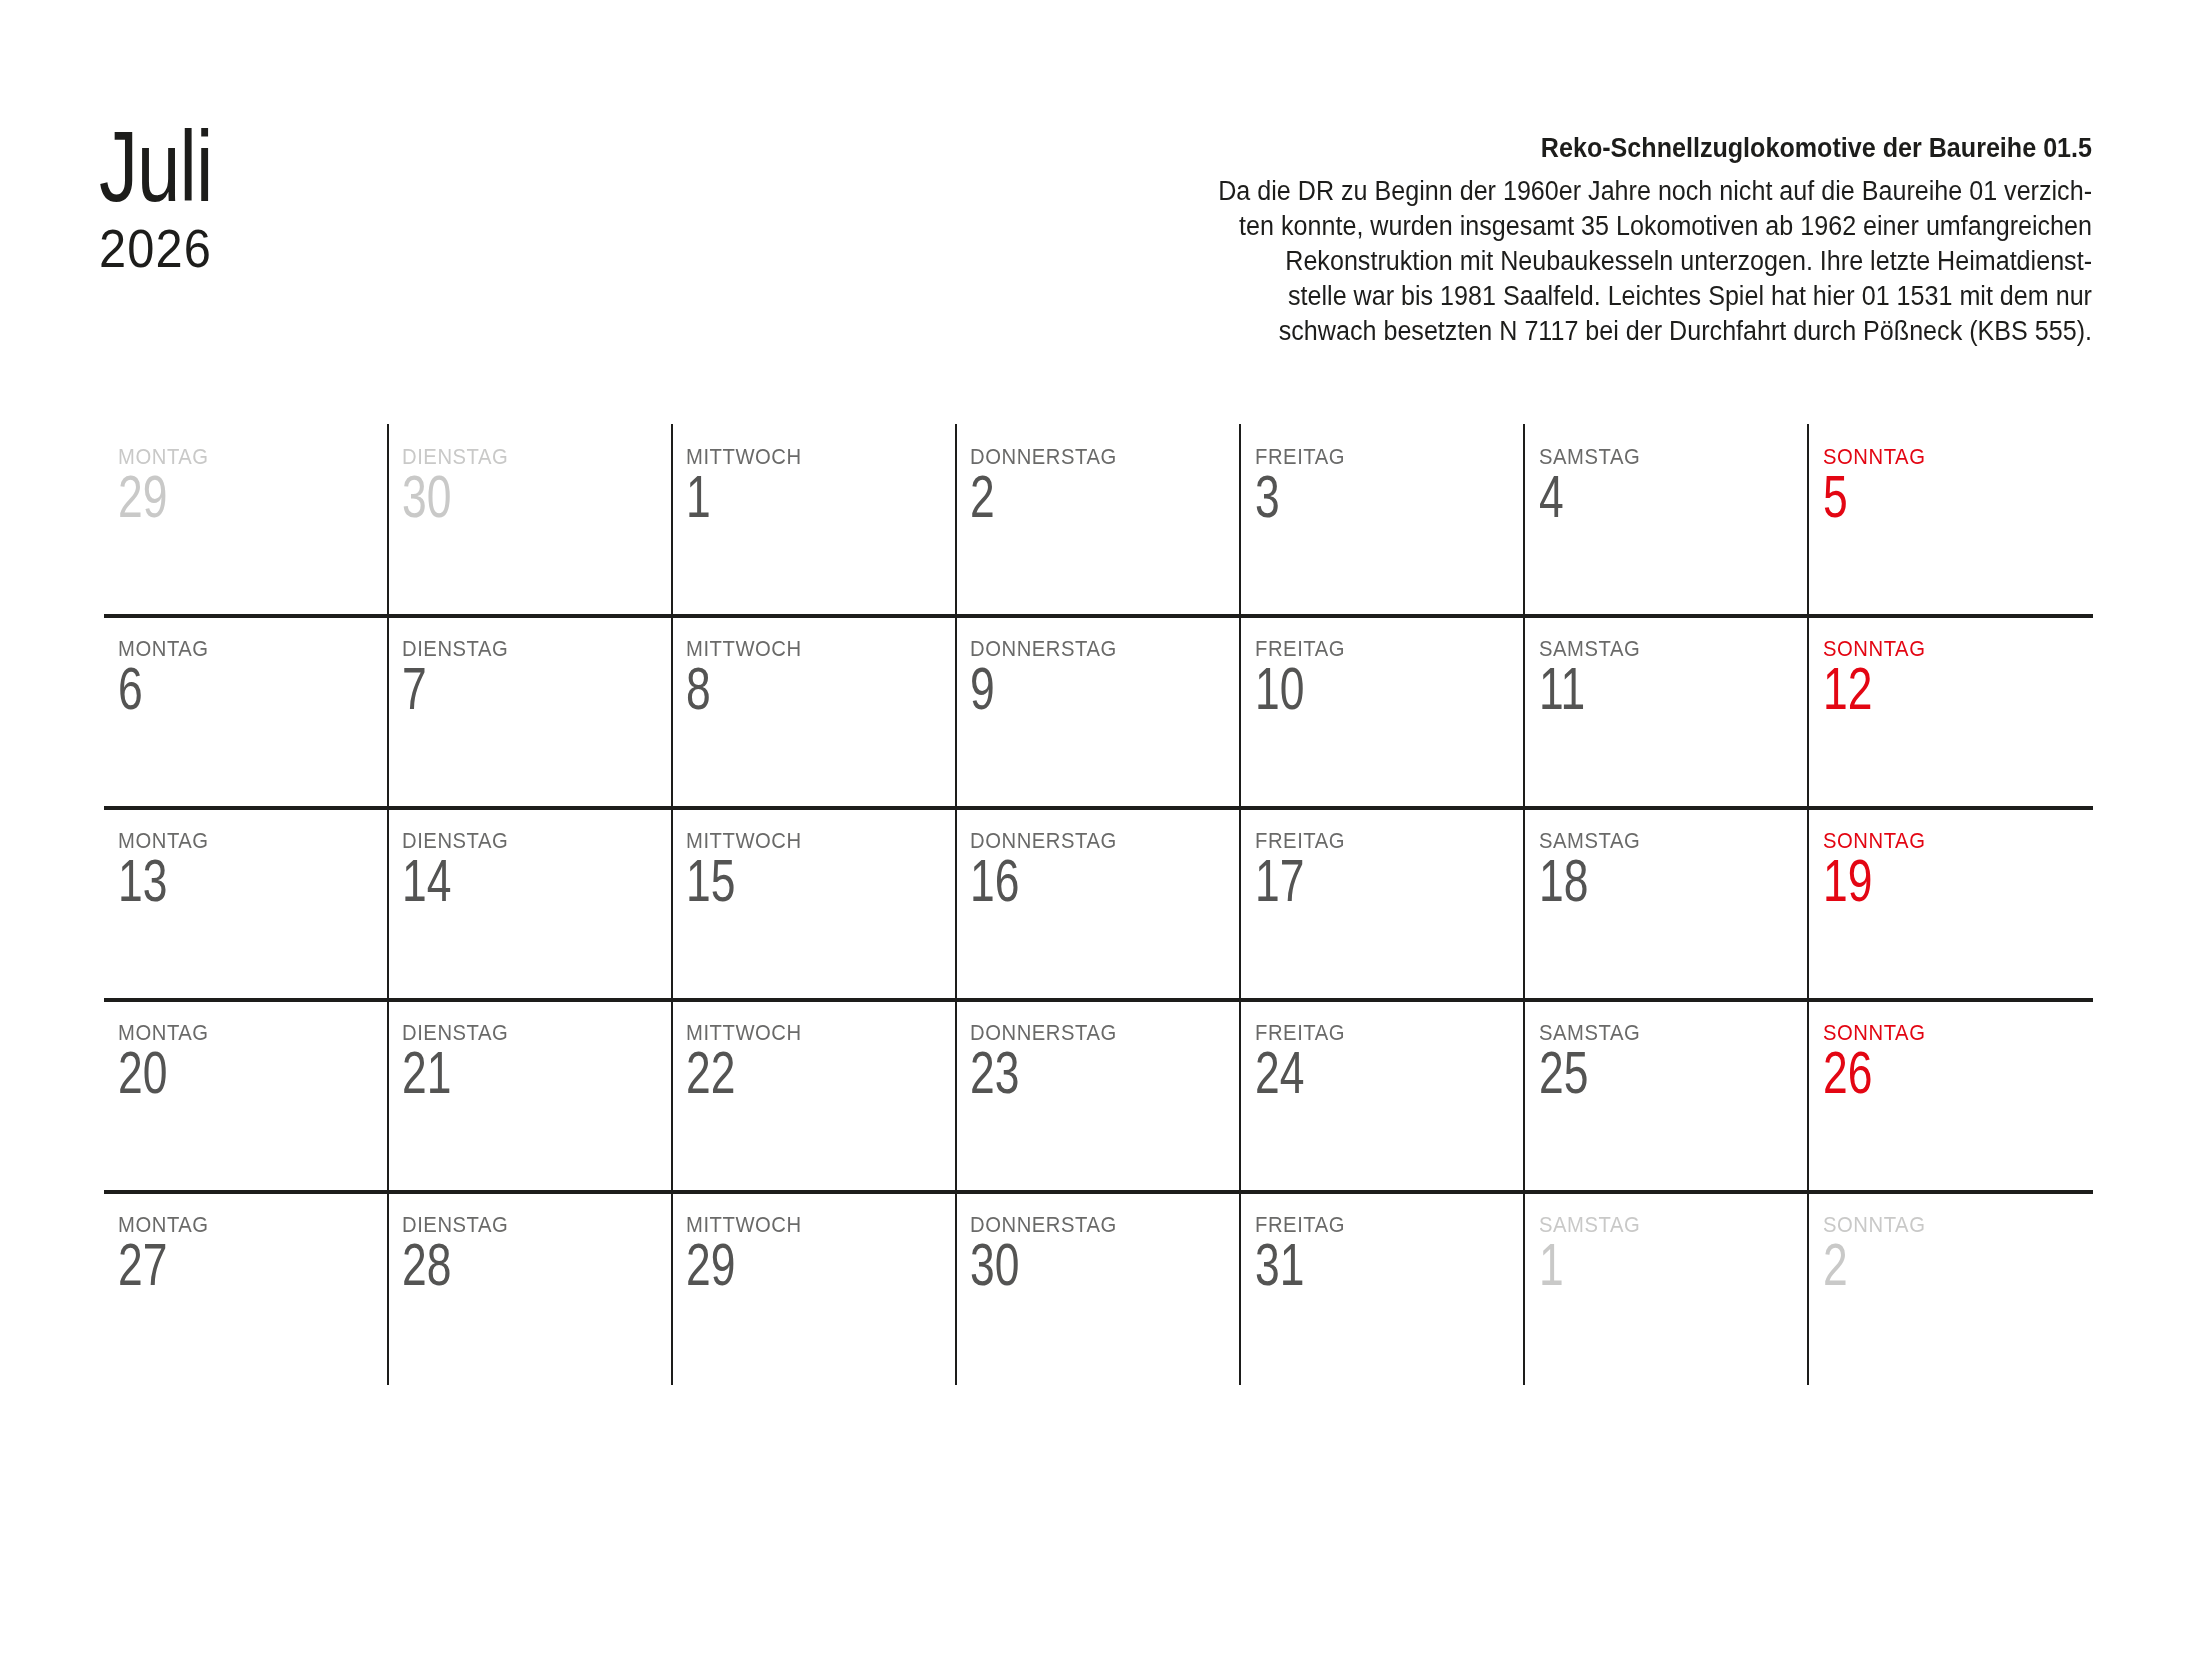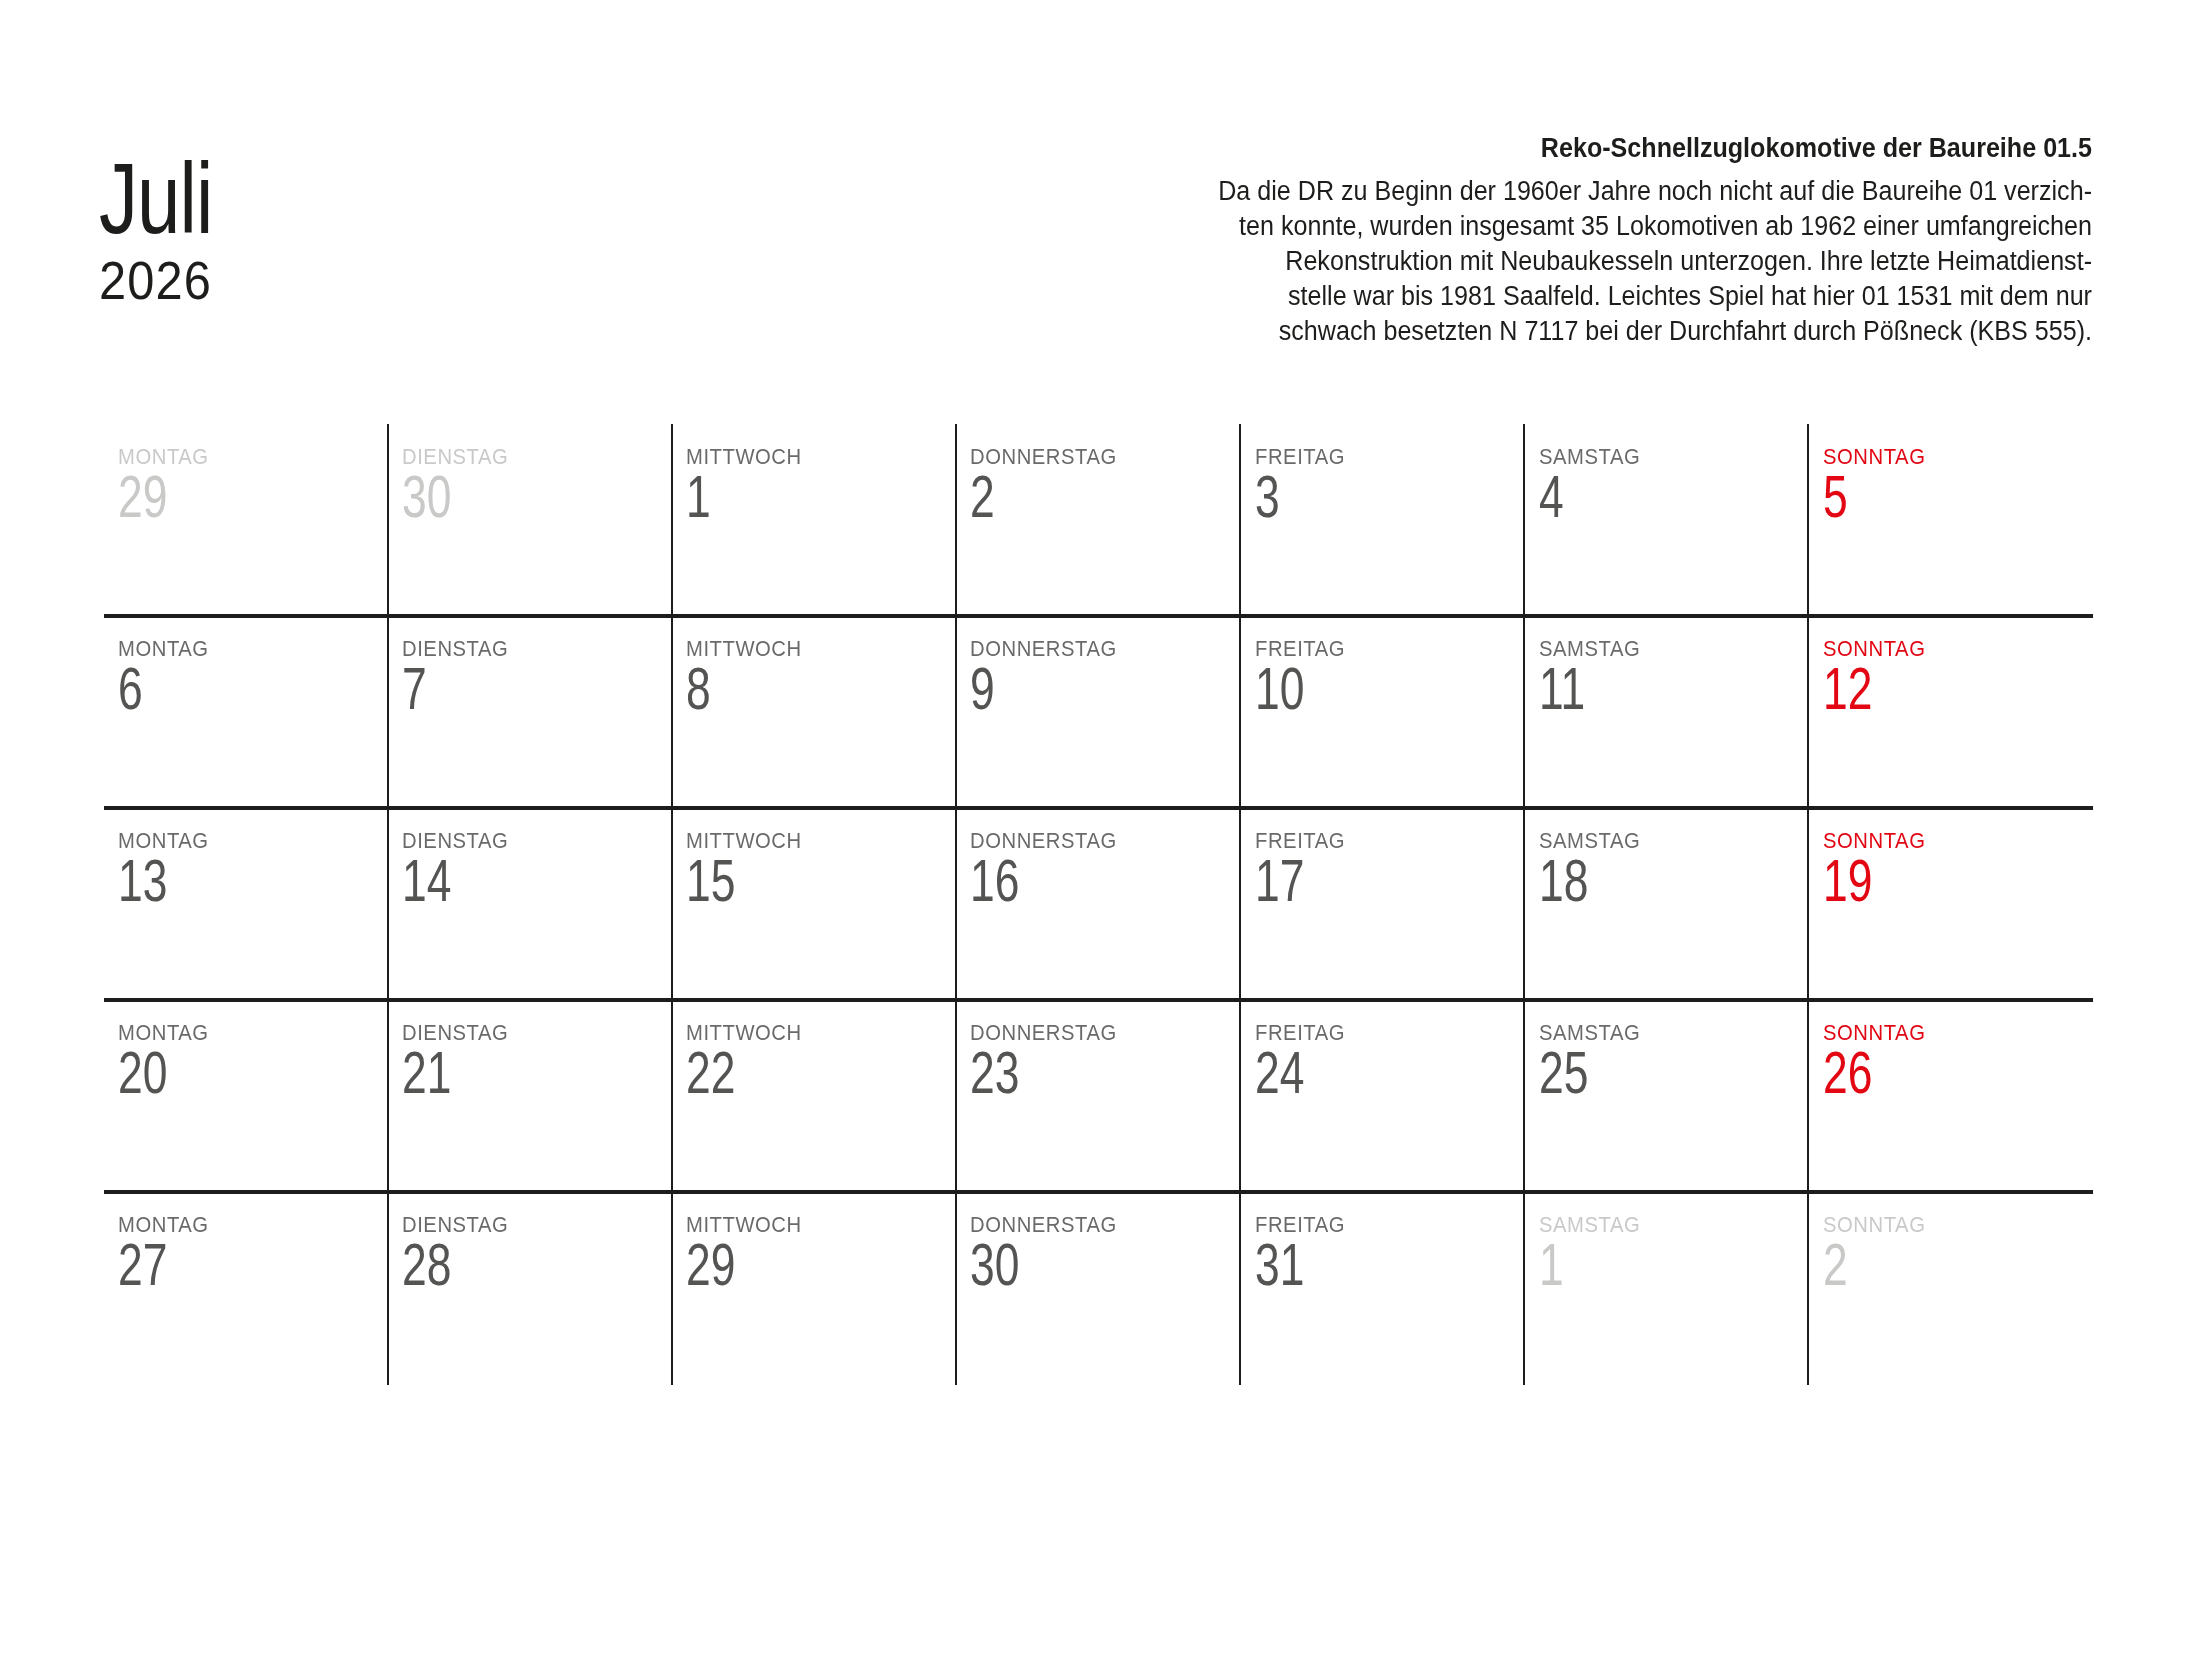--- a/index.html
+++ b/index.html
@@ -5,21 +5,21 @@
   html,body{margin:0;padding:0;}
   body{
     width:2194px;height:1680px;
     background:#ffffff;
     font-family:"Liberation Sans", sans-serif;
     position:relative;overflow:hidden;
     color:#1d1d1b;
   }
 
   
-  .title-block{position:absolute;left:99px;top:116px;margin-top:32px;}
+  .title-block{position:absolute;left:99px;top:116px;}
   .title-month{
     font-size:100px;line-height:1;font-weight:400;letter-spacing:-1.2px;
     transform:scaleX(0.78);transform-origin:0 0;white-space:nowrap;
     color:var(--text-dark,#1d1d1b);
   }
   .title-year{
     font-size:53px;line-height:1;font-weight:300;letter-spacing:1.2px;margin-top:5.8px;
     transform:scaleX(0.92);transform-origin:0 0;white-space:nowrap;
     color:var(--text-dark,#1d1d1b);
   }

